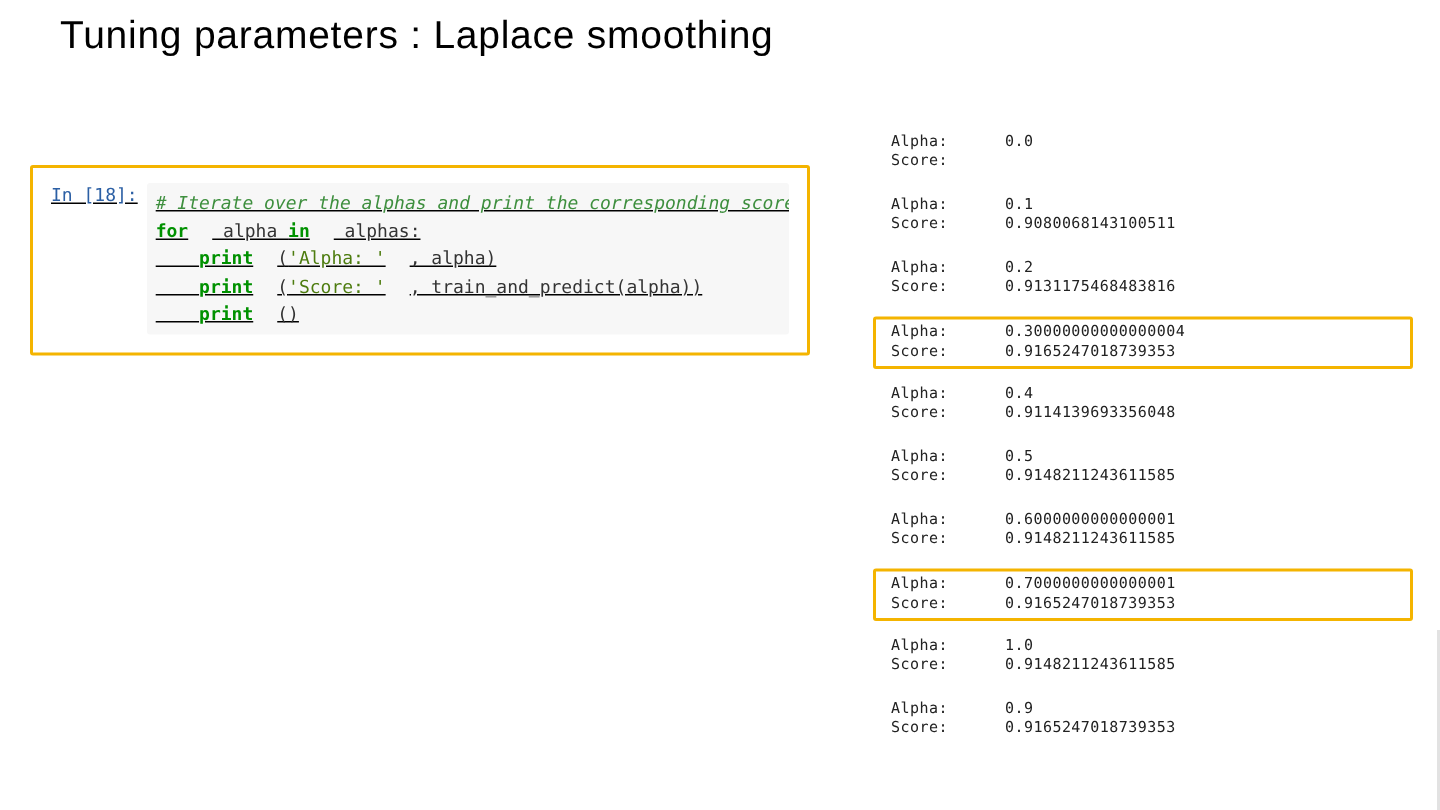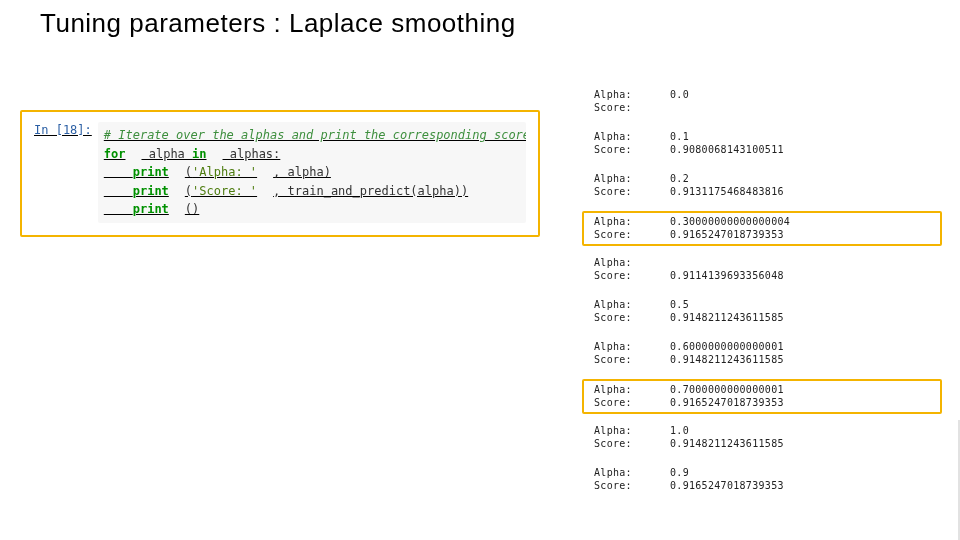--- a/index.html
+++ b/index.html
@@ -122,21 +122,21 @@
     <span class="tok-kw">print</span><span class="tok-id">(</span><span class="tok-str">'Score: '</span><span class="tok-id">, train_and_predict(alpha))</span>
     <span class="tok-kw">print</span><span class="tok-id">()</span></div>
     </div>
   </div>
 
   <div class="outputs" id="outputs">
       <div class="pair"><div class="row"><span class="lbl">Alpha:</span><span class="val">0.0</span></div><div class="row"><span class="lbl">Score:</span></div></div>
       <div class="pair"><div class="row"><span class="lbl">Alpha:</span><span class="val">0.1</span></div><div class="row"><span class="lbl">Score:</span><span class="val">0.9080068143100511</span></div></div>
       <div class="pair"><div class="row"><span class="lbl">Alpha:</span><span class="val">0.2</span></div><div class="row"><span class="lbl">Score:</span><span class="val">0.9131175468483816</span></div></div>
       <div class="pair hi"><div class="row"><span class="lbl">Alpha:</span><span class="val">0.30000000000000004</span></div><div class="row"><span class="lbl">Score:</span><span class="val">0.9165247018739353</span></div></div>
-      <div class="pair"><div class="row"><span class="lbl">Alpha:</span></div><div class="row"><span class="lbl">Score:</span><span class="val">0.9114139693356048</span></div></div>
+      <div class="pair"><div class="row"><span class="lbl">Alpha:</span><span class="val">0.4</span></div><div class="row"><span class="lbl">Score:</span><span class="val">0.9114139693356048</span></div></div>
       <div class="pair"><div class="row"><span class="lbl">Alpha:</span><span class="val">0.5</span></div><div class="row"><span class="lbl">Score:</span><span class="val">0.9148211243611585</span></div></div>
       <div class="pair"><div class="row"><span class="lbl">Alpha:</span><span class="val">0.6000000000000001</span></div><div class="row"><span class="lbl">Score:</span><span class="val">0.9148211243611585</span></div></div>
       <div class="pair hi"><div class="row"><span class="lbl">Alpha:</span><span class="val">0.7000000000000001</span></div><div class="row"><span class="lbl">Score:</span><span class="val">0.9165247018739353</span></div></div>
       <div class="pair"><div class="row"><span class="lbl">Alpha:</span><span class="val">1.0</span></div><div class="row"><span class="lbl">Score:</span><span class="val">0.9148211243611585</span></div></div>
       <div class="pair"><div class="row"><span class="lbl">Alpha:</span><span class="val">0.9</span></div><div class="row"><span class="lbl">Score:</span><span class="val">0.9165247018739353</span></div></div>
     </div>
 
   <div class="edge"></div>
 </div>
 

